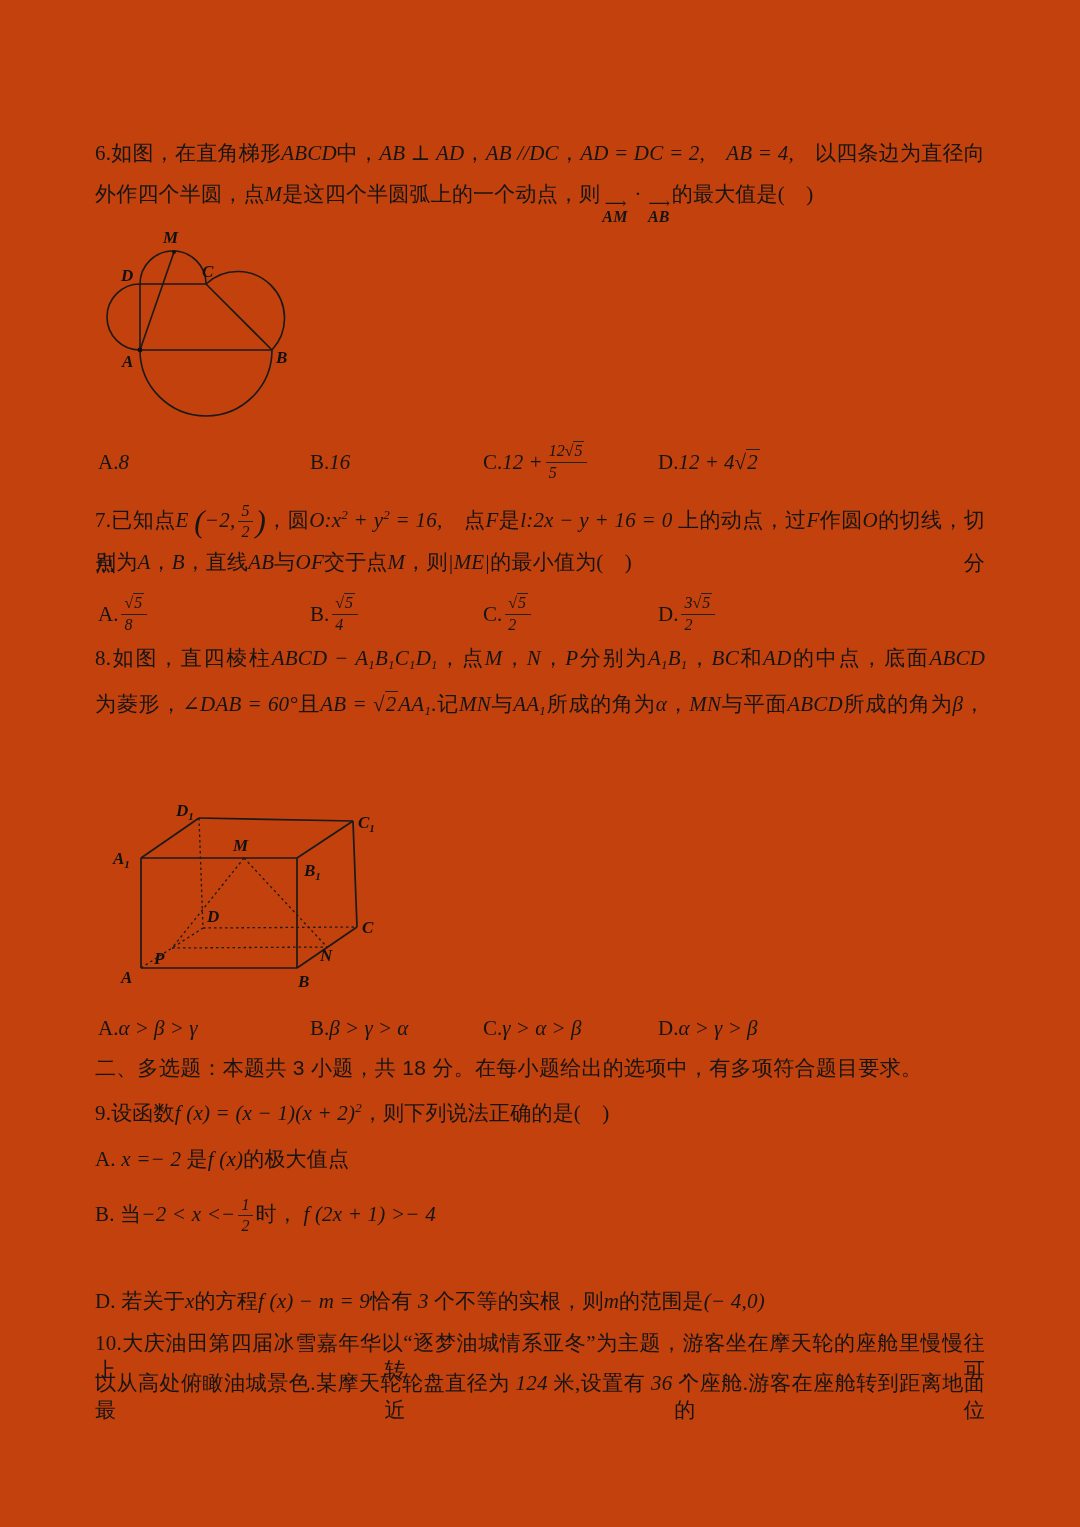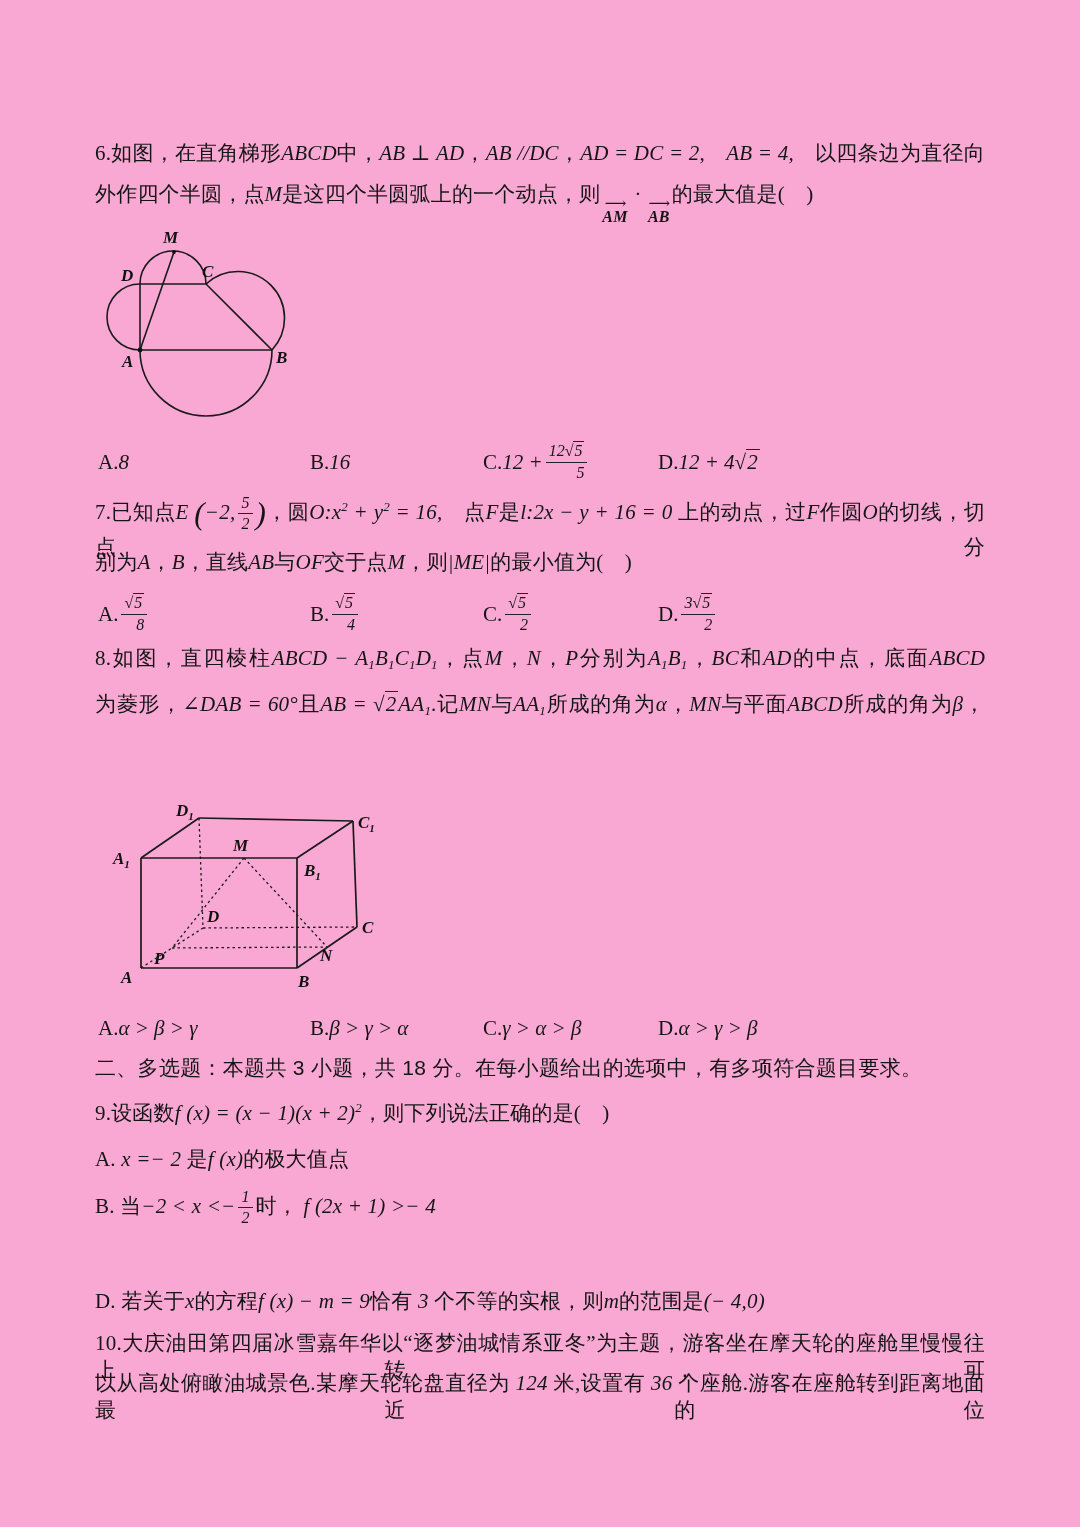--- a/index.html
+++ b/index.html
@@ -1,32 +1,32 @@
 <!DOCTYPE html>
 <html><head>
 <meta charset="utf-8">
 <style>
   html,body{margin:0;padding:0;}
   body{
     width:1080px;height:1527px;background:#ffffff;position:relative;
     font-family:"Liberation Serif","DejaVu Serif",serif;color:#151515;
     overflow:hidden;
   }
-  .page{position:absolute;inset:0;background:#f9a8d4;}
+  .page{position:absolute;inset:0;background:#c2410c;}
   .line{
     position:absolute;left:95px;width:890px;
     font-size:21px;line-height:1.3;letter-spacing:0.2px;
   }
   .just{text-align:justify;text-align-last:justify;}
   .cn{font-family:"Liberation Serif","DejaVu Serif",serif;}
   .m{font-style:italic;font-family:"Liberation Serif","DejaVu Serif",serif;}
   .sup{font-style:italic;font-size:13px;vertical-align:8px;}
   .sub{font-style:italic;font-size:13px;vertical-align:-4px;}
-  .frac{display:inline-block;vertical-align:middle;text-align:right;
-    font-size:16px;line-height:1.15;margin:0 3px;}
+  .frac{display:inline-block;vertical-align:middle;text-align:left;
+    font-size:16px;line-height:1.15;margin:8px 3px;}
   .fn{display:block;padding:0 3px 1px;border-bottom:1.4px solid #222;white-space:nowrap;}
   .fd{display:block;padding:1px 3px 0;white-space:nowrap;}
   .sqrt{white-space:nowrap;font-style:italic;}
   .rad{border-top:1.3px solid #222;padding:0 2px 0 1px;}
   .vec{display:inline-flex;flex-direction:column;align-items:center;
     vertical-align:-7px;line-height:0.85;margin:0 2px;}
   .va{font-size:15px;height:13px;letter-spacing:-1px;}
   .vt{font-style:italic;font-weight:bold;font-size:16px;}
   .big{font-size:31px;font-style:italic;line-height:0;vertical-align:-5px;}
   .optrow{position:absolute;left:95px;width:890px;}

